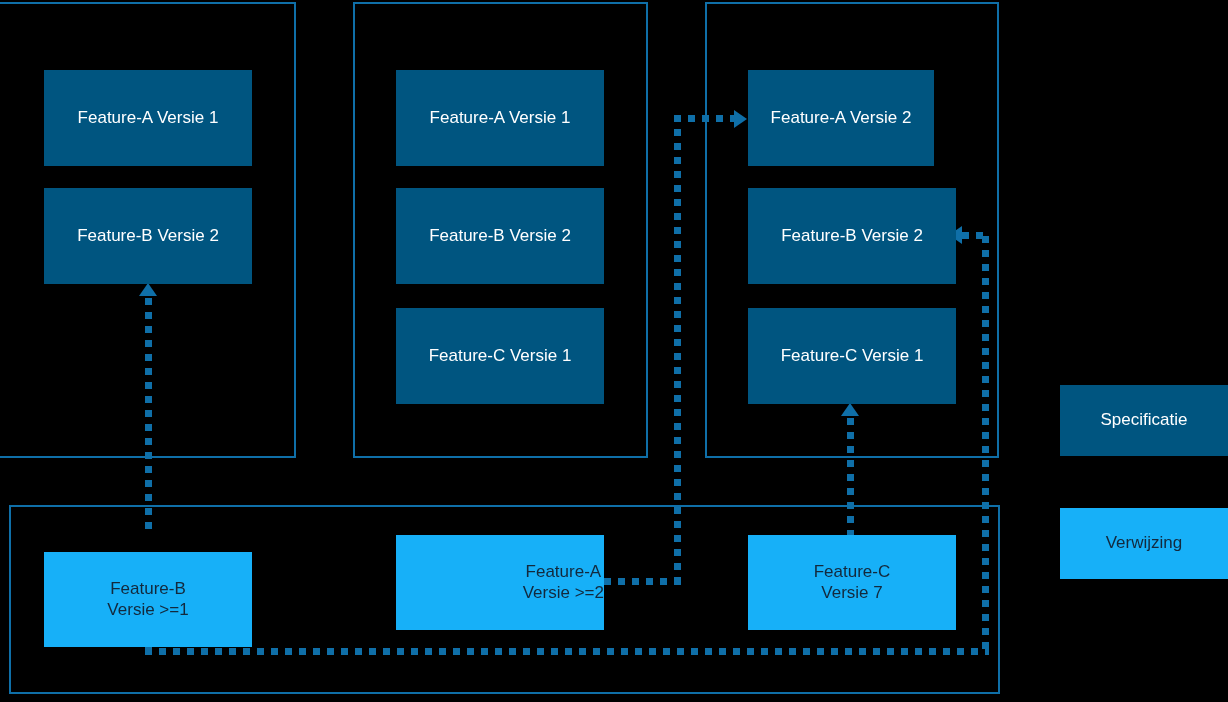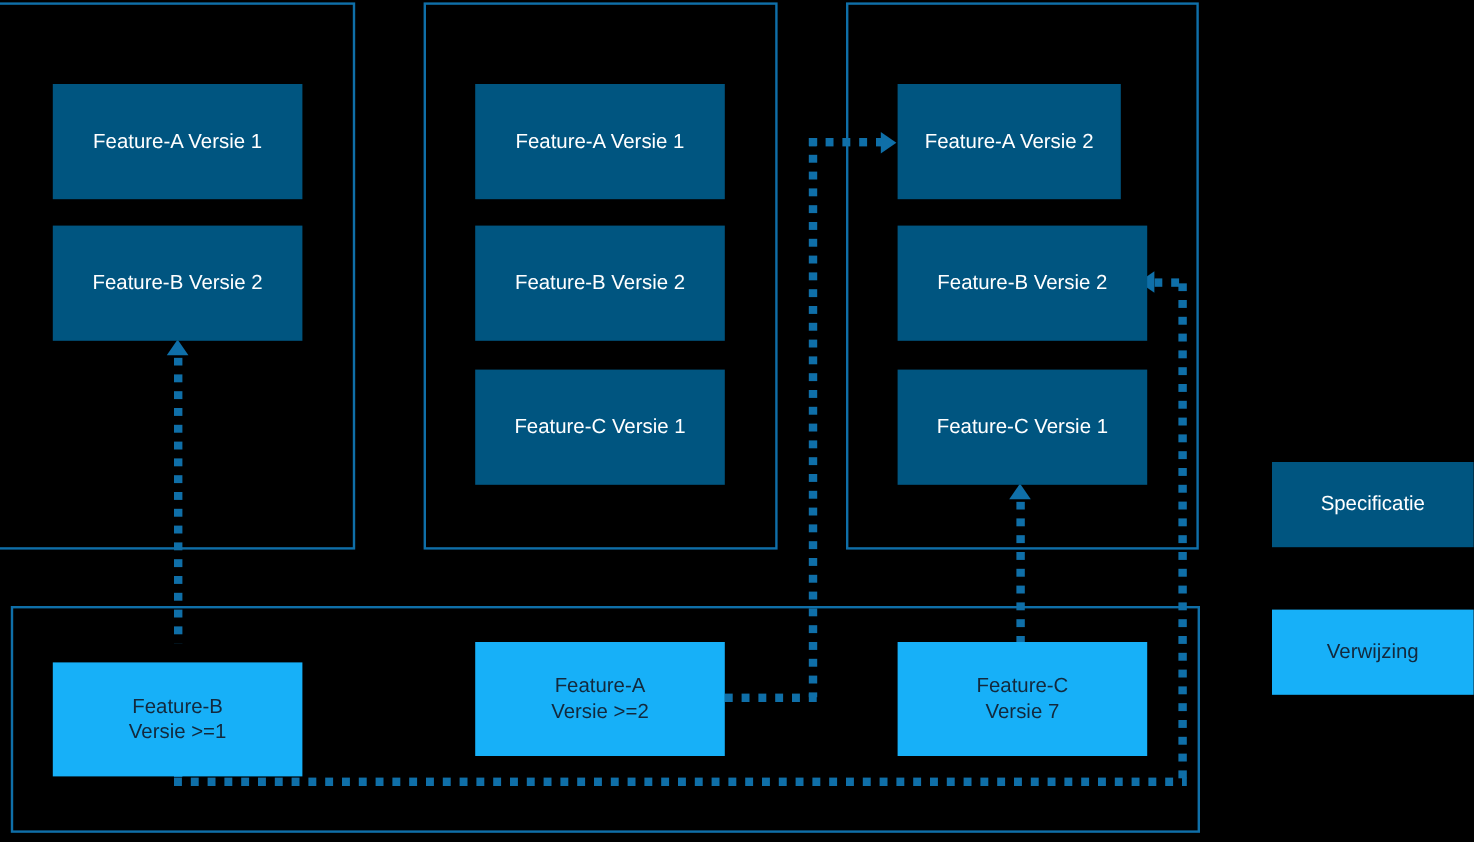--- a/index.html
+++ b/index.html
@@ -80,21 +80,21 @@
     <span>Feature-B Versie 2</span>
   </div>
   <div class="node spec" style="left:748px;top:308px;width:208px;height:96px;">
     <span>Feature-C Versie 1</span>
   </div>
 
   <div class="node ref" style="left:44px;top:535px;width:208px;height:95px;margin-top:17px;">
     <span>Feature-B
 Versie &gt;=1</span>
   </div>
-  <div class="node ref" style="left:396px;top:535px;width:208px;height:95px;">
+  <div class="node ref" style="left:396px;top:535px;width:208px;height:95px;justify-content:flex-end;">
     <span>Feature-A
 Versie &gt;=2</span>
   </div>
   <div class="node ref" style="left:748px;top:535px;width:208px;height:95px;">
     <span>Feature-C
 Versie 7</span>
   </div>
 
   <div class="node spec" style="left:1060px;top:385px;width:168px;height:71px;">
     <span>Specificatie</span>

